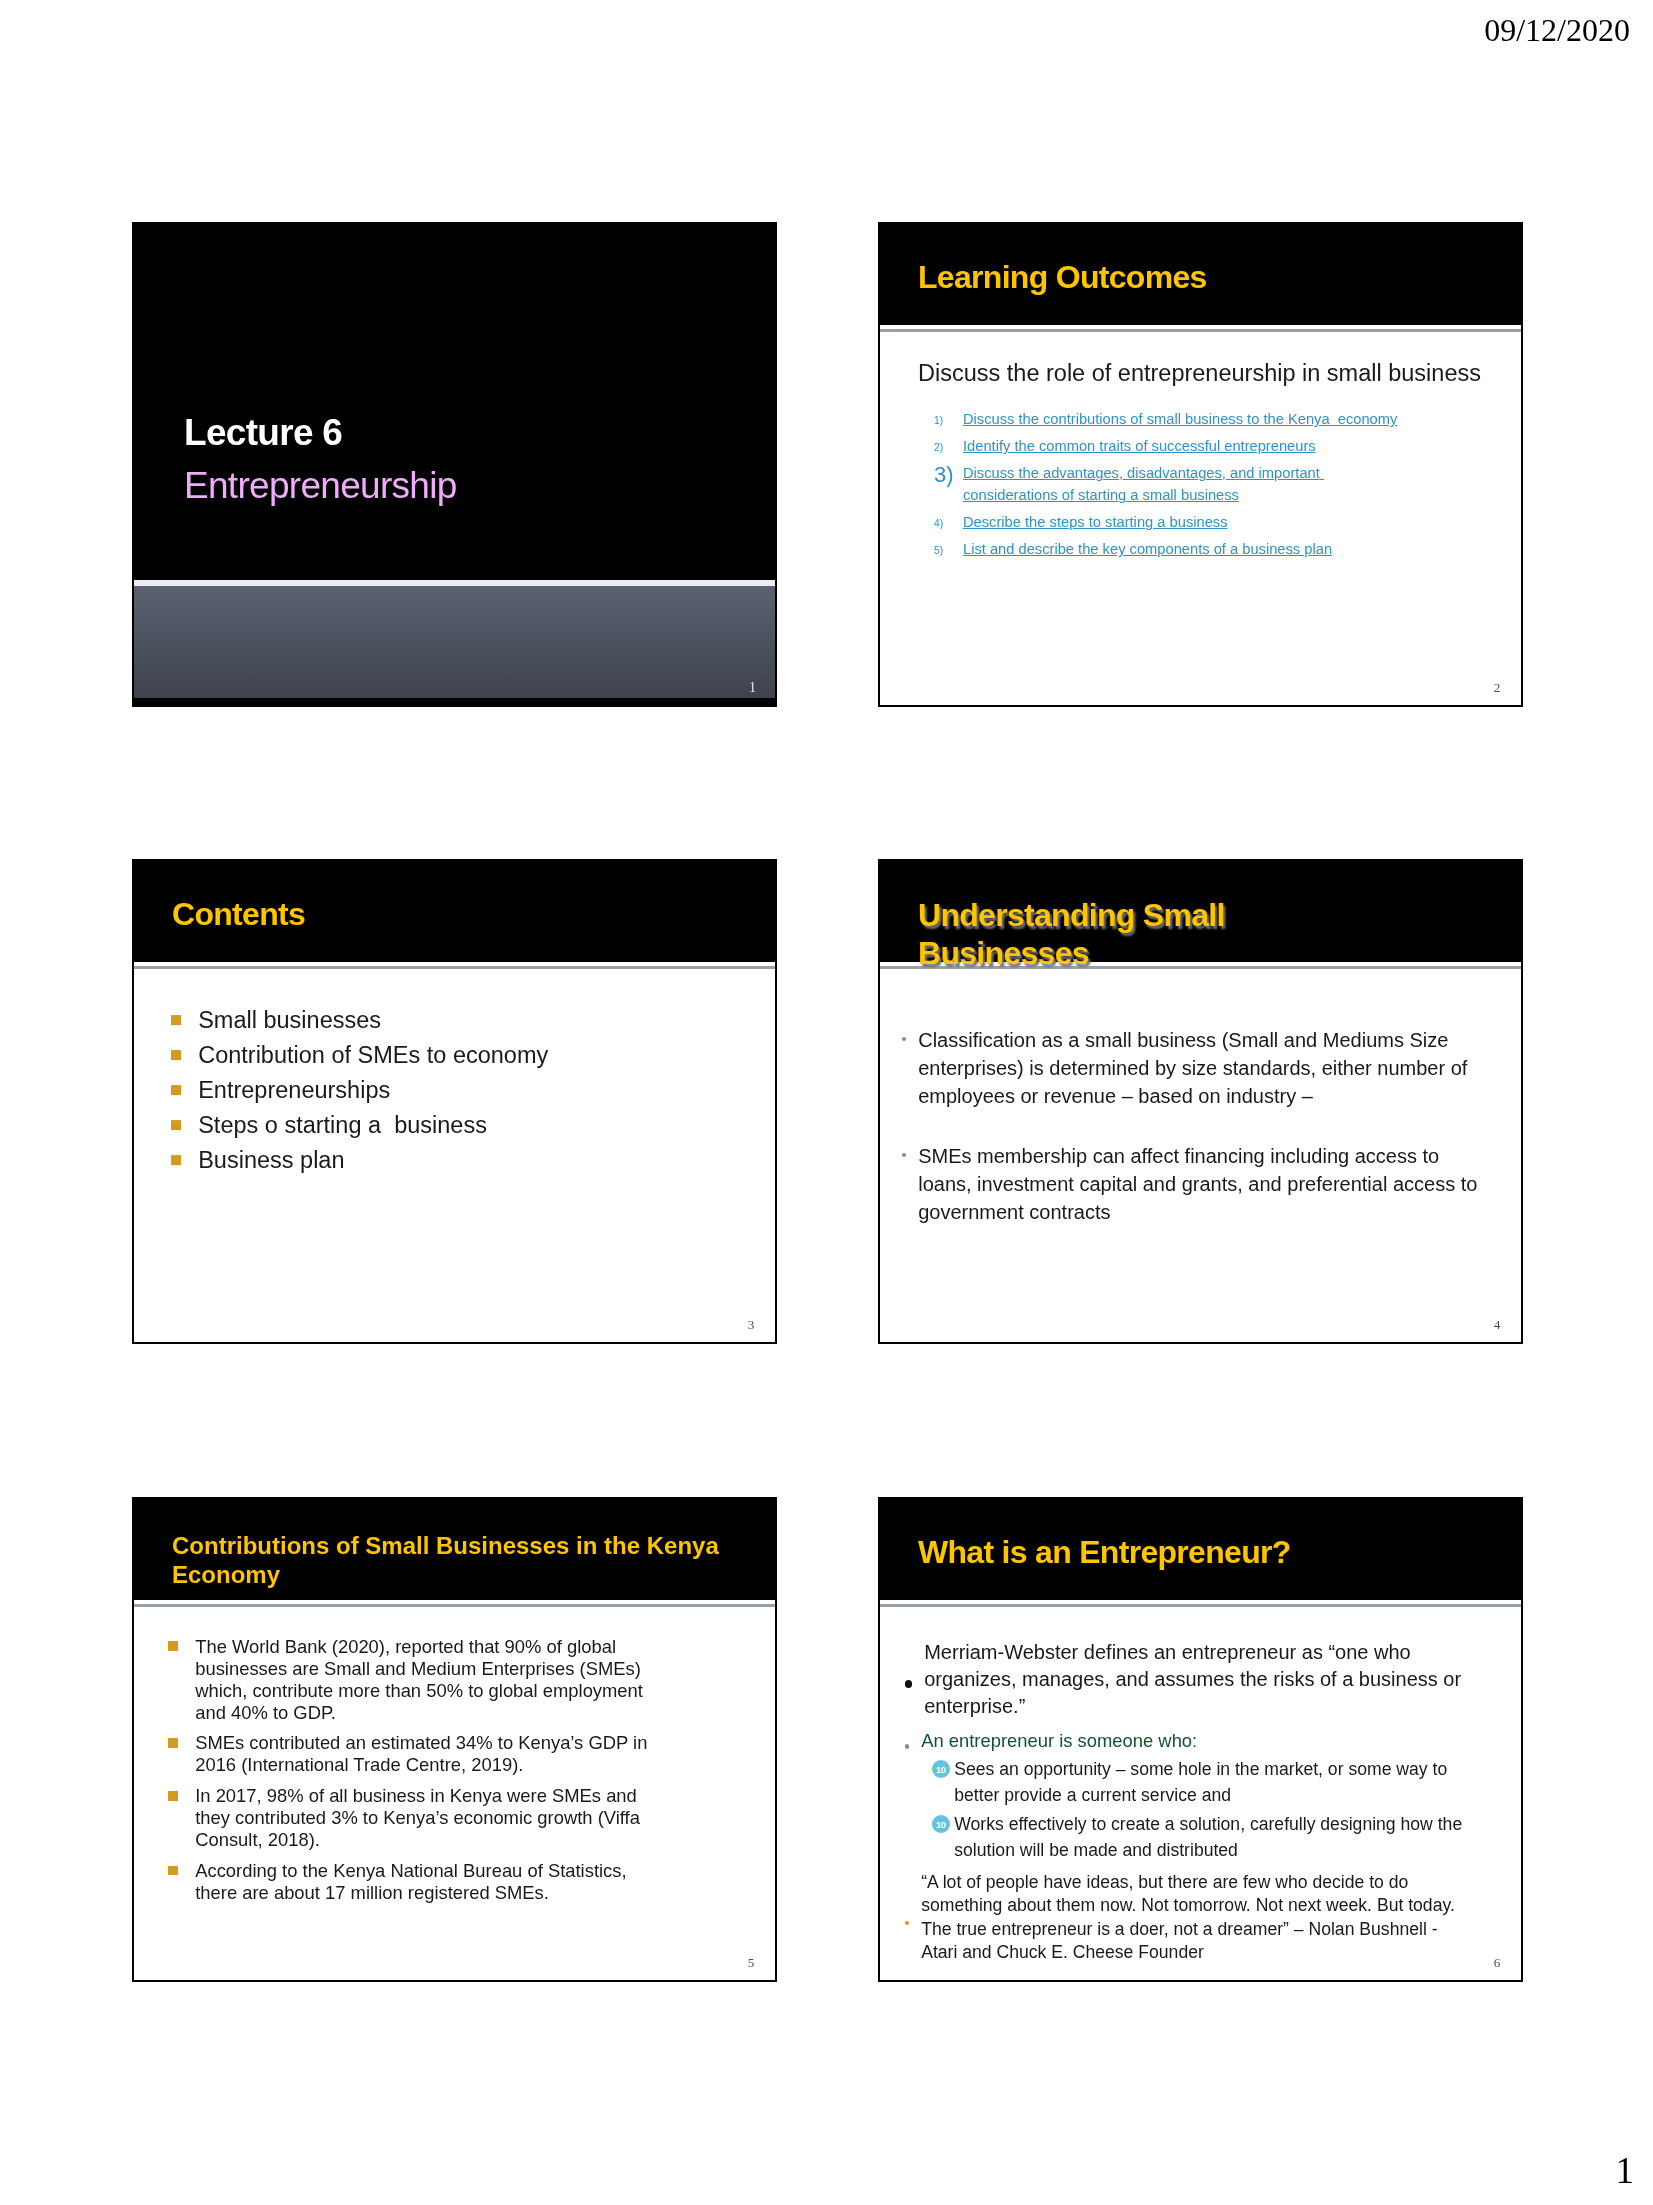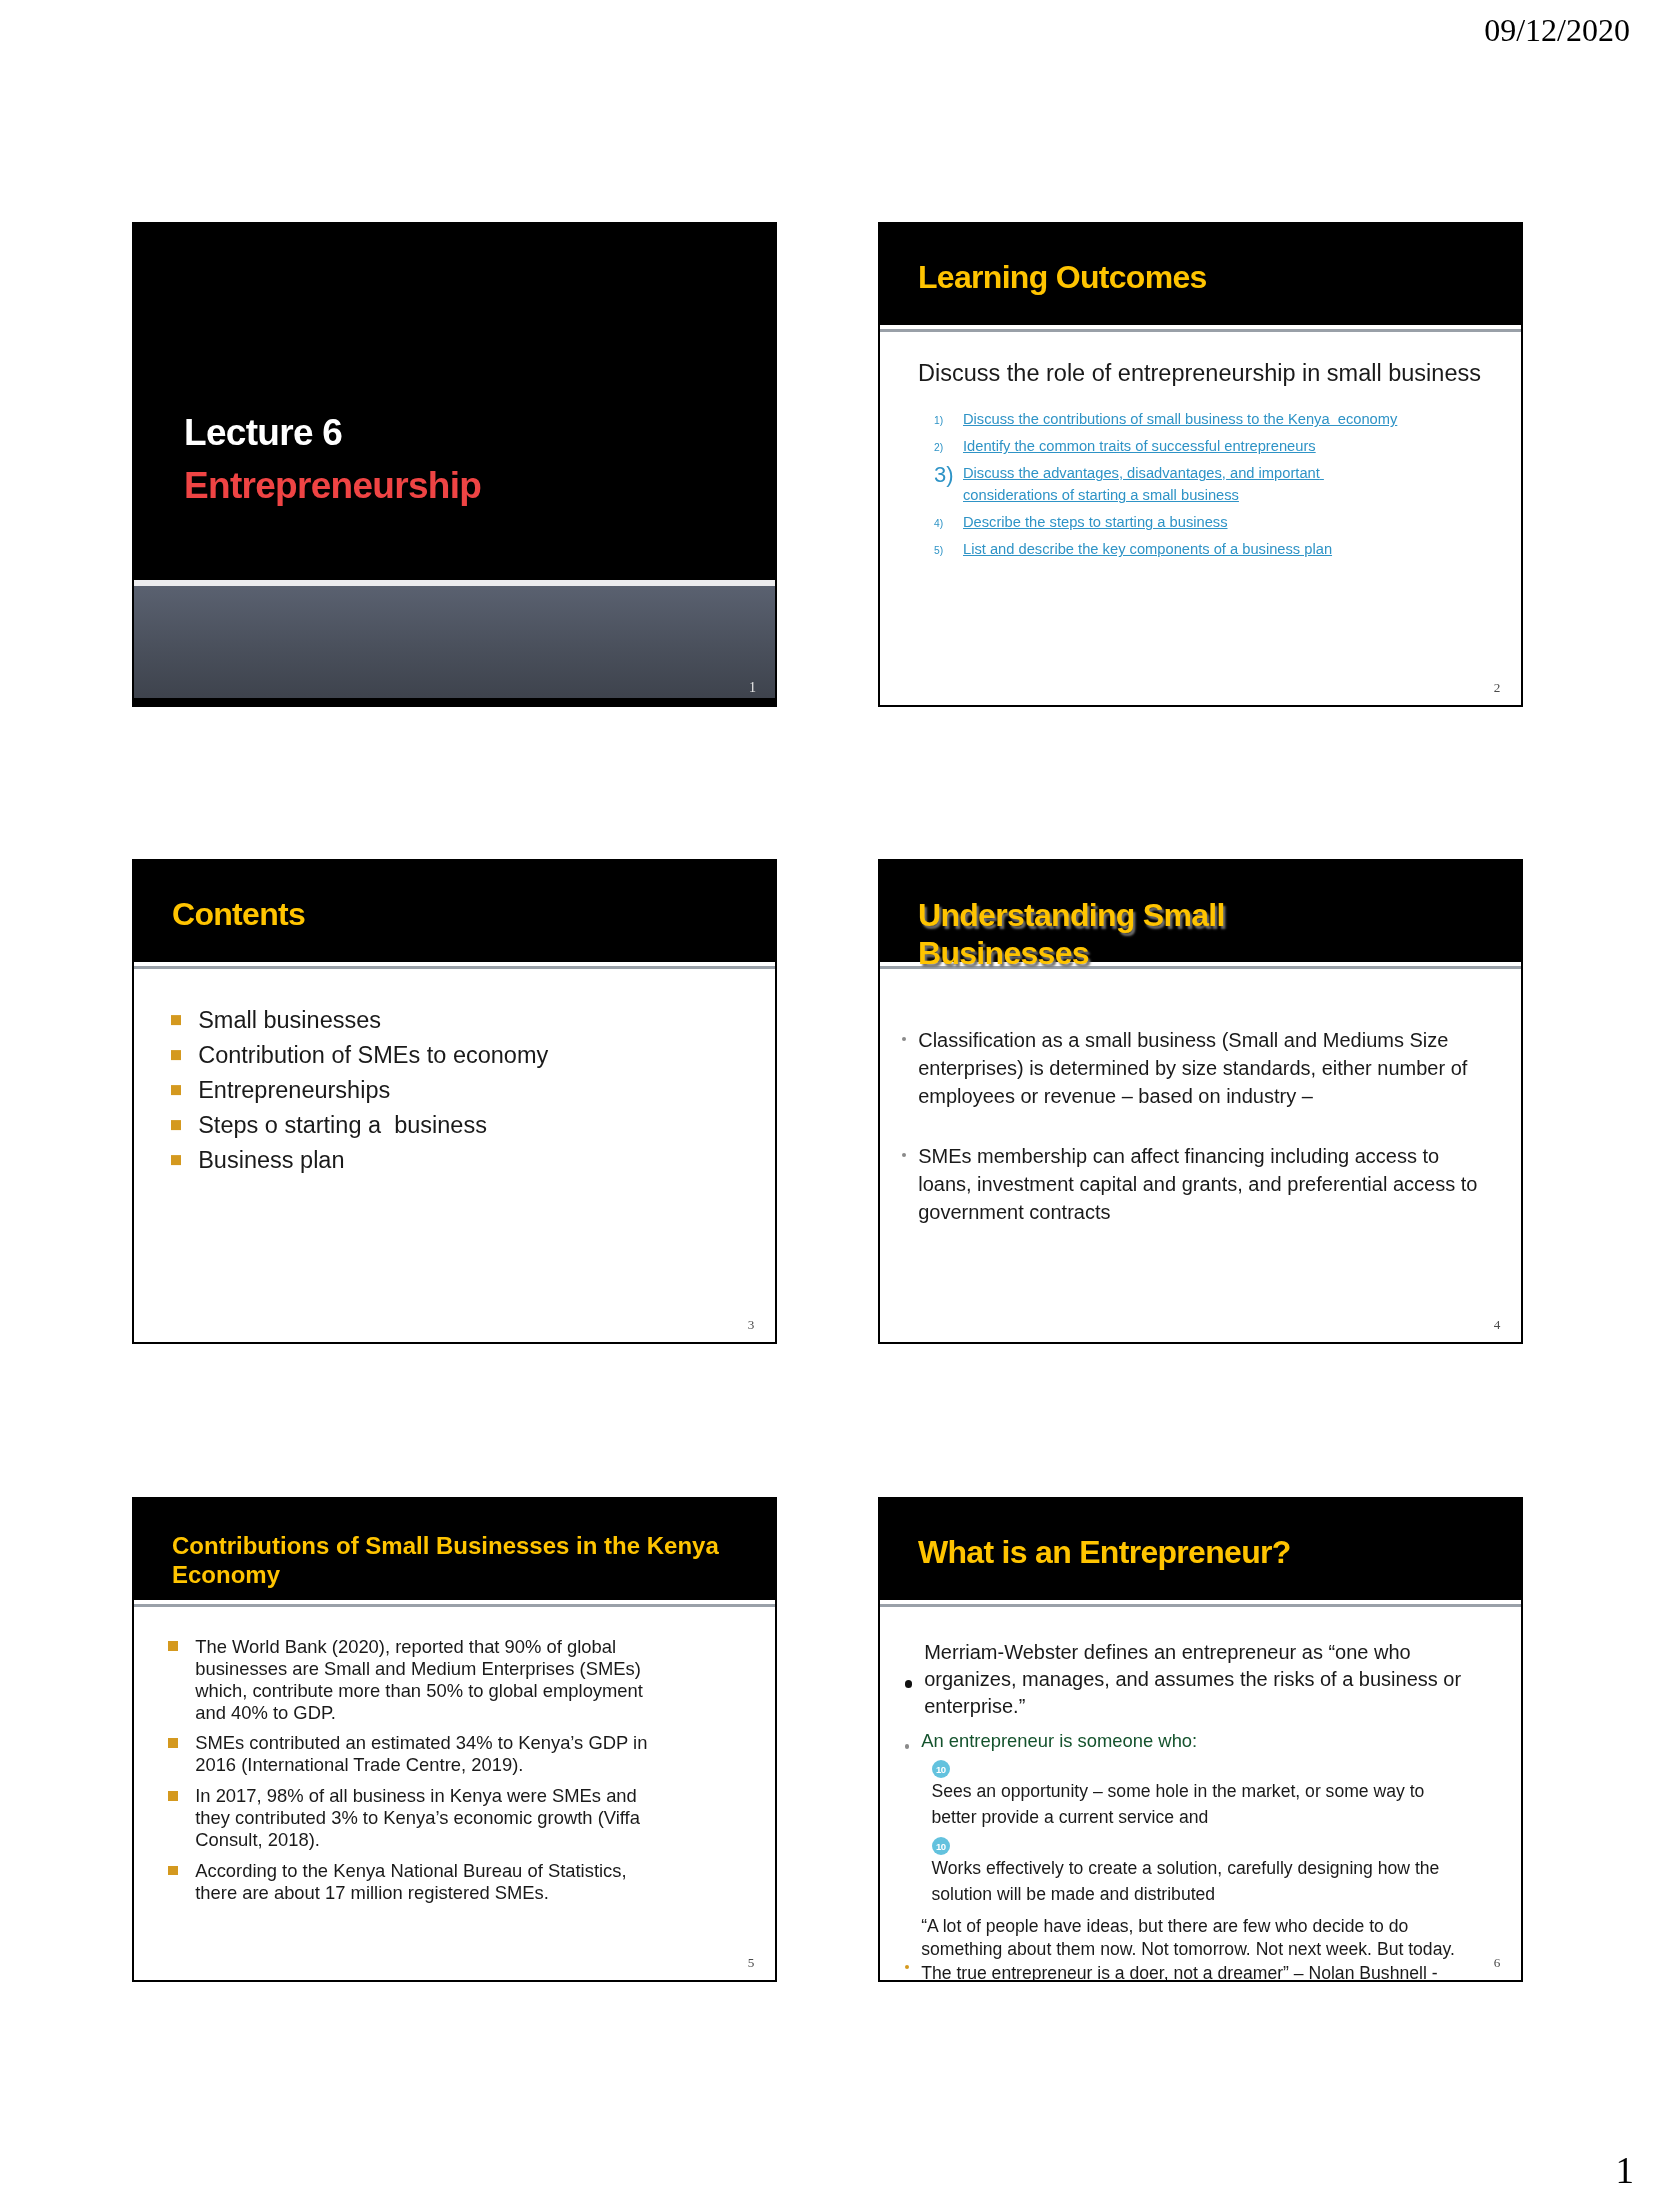--- a/index.html
+++ b/index.html
@@ -29,21 +29,21 @@
     position:absolute;top:35px;left:38px;z-index:3;margin:0;padding:0;
     color:#FFC400;font-weight:bold;letter-spacing:-0.7px;font-size:32px;line-height:38px;
     text-shadow:2.2px 2.9px 2.2px #6f6f6f;
   }
   .snum{position:absolute;right:20.6px;bottom:8.8px;font-family:"Liberation Serif",serif;font-size:13.2px;color:#4a4a4a;z-index:4;}
 
   
   #slide1{background:#000;}
   .s1-text{position:absolute;left:50px;top:182px;}
   .s1-line1{color:#ffffff;font-weight:bold;font-size:37px;letter-spacing:-0.7px;line-height:53px;}
-  .s1-line2{color:#ef4444;font-weight:bold;font-size:37px;letter-spacing:-0.7px;line-height:53px;}
+  .s1-line2{color:#f0abfc;font-weight:normal;font-size:37px;letter-spacing:-0.7px;line-height:53px;}
   .s1-strip{position:absolute;left:0;right:0;top:356px;height:6.6px;background:#ececee;}
   .s1-grad{position:absolute;left:0;right:0;top:362px;height:112px;background:linear-gradient(180deg,#5a6170 0%,#4a505c 55%,#3e434d 100%);}
   .s1-num{position:absolute;right:19px;bottom:8.8px;font-family:"Liberation Serif",serif;font-size:14px;color:#e8e8e8;}
 
   
   .lead{margin:26.5px 29px 0 38px;font-size:23.5px;line-height:31px;color:#1a1a1a;max-width:581px;white-space:pre-wrap;}
   .lo-list{margin:19px 0 0 54px;}
   .lo-item{display:flex;align-items:flex-start;margin-bottom:5.1px;}
   .lo-n{width:29px;flex:none;color:#2E93C6;font-size:10.3px;padding-top:6.6px;}
   .lo-n.big{font-size:22px;padding-top:0;}
@@ -66,21 +66,21 @@
   .b5-list{margin:29px 0 0 34px;}
   .b5-item{display:flex;align-items:flex-start;margin-bottom:8.8px;}
   .b5-item .sq{flex:none;margin-top:5.9px;transform:none;}
   .b5-text{font-size:18.4px;line-height:22px;color:#1a1a1a;max-width:456px;white-space:pre-wrap;}
 
   
   .b6{margin:32px 0 0 25px;}
   .b6-row{display:flex;align-items:center;}
   .rounddot{flex:none;width:7.4px;height:7.4px;border-radius:50%;background:#111;margin:9.6px 11.8px 0 0;}
   .b6-text{font-size:20px;line-height:27px;color:#1a1a1a;max-width:573px;white-space:pre-wrap;}
-  .b6-sub{margin-left:26.5px;display:flex;align-items:flex-start;margin-top:2.9px;flex-direction:column;}
+  .b6-sub{margin-left:26.5px;display:flex;align-items:flex-start;margin-top:2.9px;}
   .circ10{
     flex:none;width:18.4px;height:18.4px;border-radius:50%;background:#63C2DE;color:#fff;
     font-size:9.6px;font-weight:bold;display:flex;align-items:center;justify-content:center;
     margin:3.7px 4.4px 0 0;letter-spacing:-0.7px;
   }
   .b6-subtext{font-size:17.6px;line-height:26px;color:#1a1a1a;max-width:515px;white-space:pre-wrap;}
   .b6-mid{font-size:18.4px;line-height:25px;color:#14532d;max-width:559px;white-space:pre-wrap;}
   .b6-quote{font-size:17.6px;line-height:23.5px;color:#1a1a1a;max-width:551px;white-space:pre-wrap;}
   .mt12{margin-top:8.8px;} .mt10{margin-top:7.4px;}
 </style>

